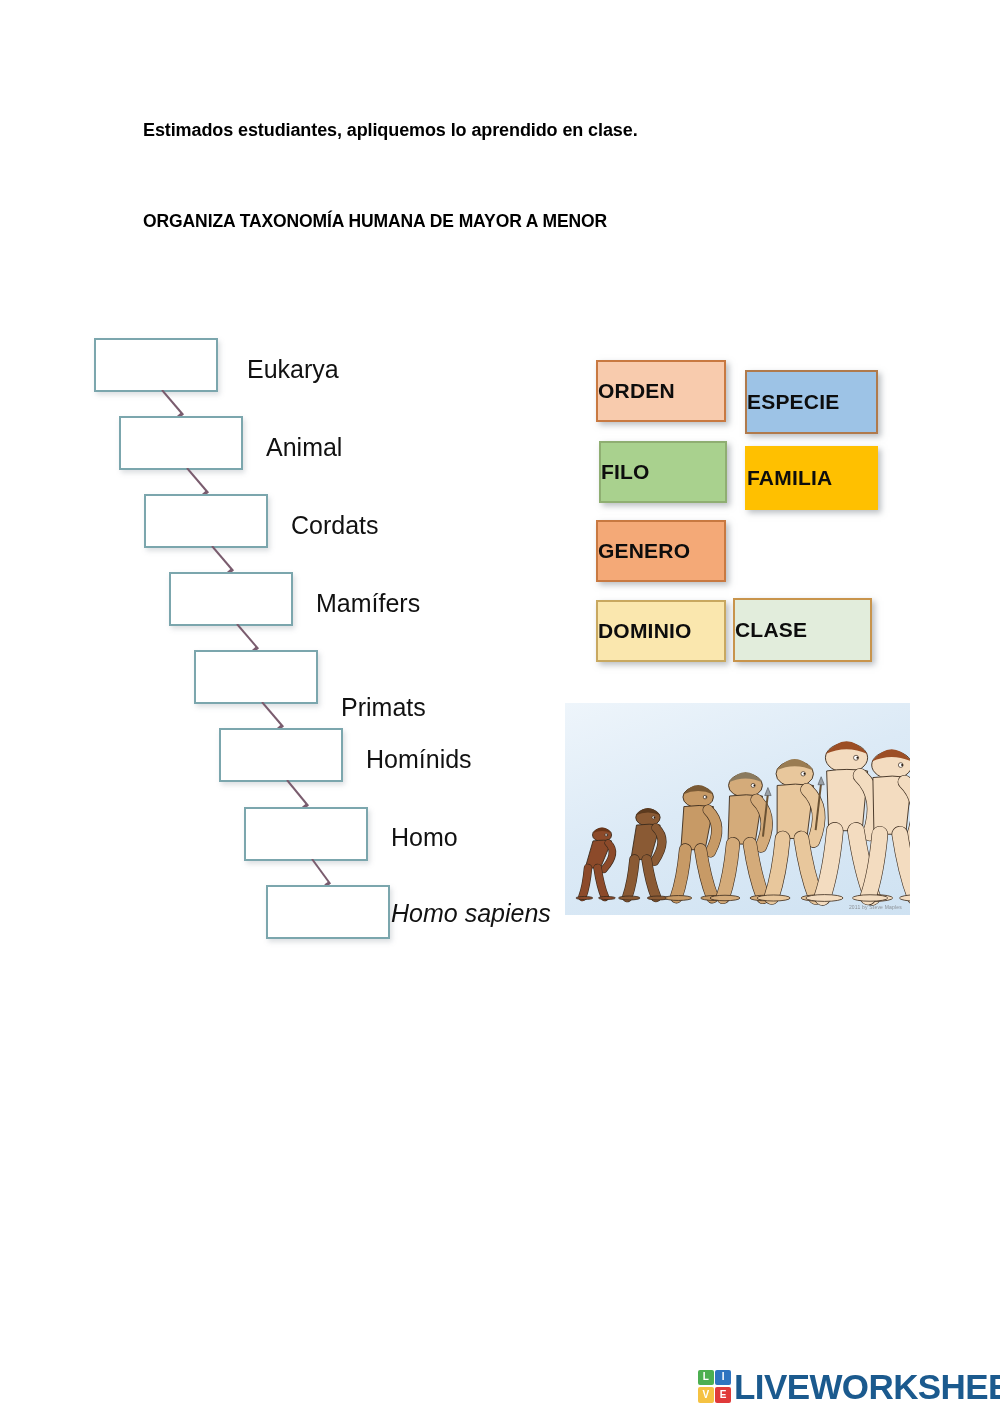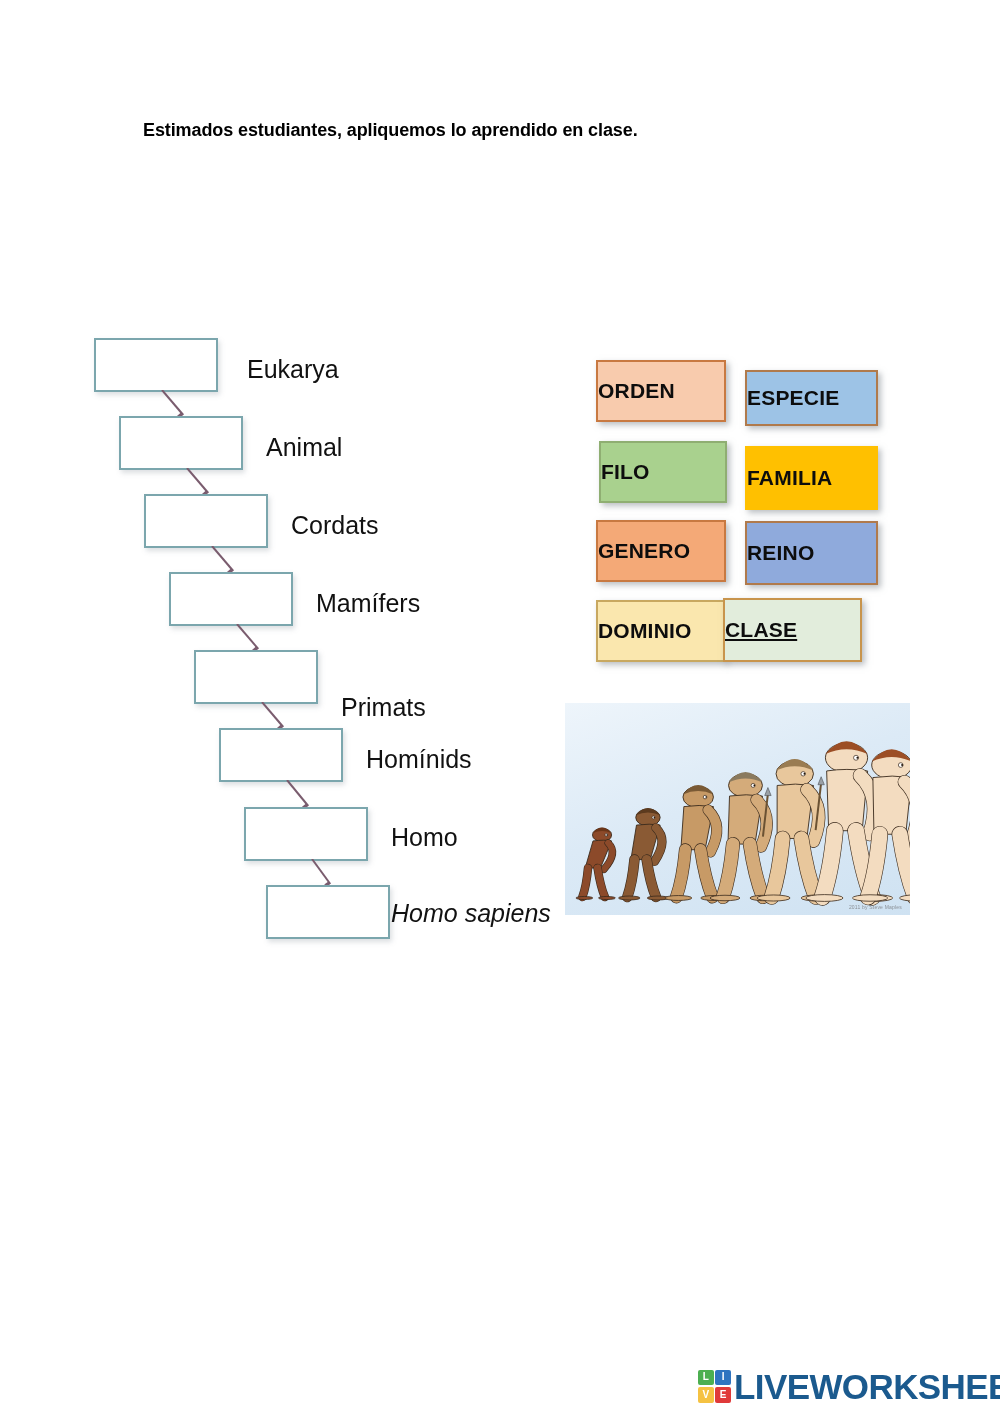--- a/index.html
+++ b/index.html
@@ -134,20 +134,21 @@
     line-height: 1;
   }
 </style>
 </head>
 <body>
 
 <div id="page">
 
   <div class="heading" id="intro-line">Estimados estudiantes, apliquemos lo aprendido en clase.</div>
 
+  <div class="heading" id="task-line">ORGANIZA TAXONOMÍA HUMANA DE MAYOR A MENOR</div>
 
   <div id="ladder">
       <div class="answer-box" style="left: 94px; top: 338px; width: 124px; height: 54px; border-color: rgb(123, 166, 173);"></div>
       <div class="rank-label" style="left: 247px; top: 355px;">Eukarya</div>
       <div class="step-arrow" style="left: 154.2px; top: 390px;"><svg width="40" height="30" viewBox="0 0 40 30">
           <line x1="8" y1="0" x2="29.28000000000003" y2="25" stroke="#7a5c6e" stroke-width="2"></line>
           <polygon points="29.28000000000003,29 22.963552544204187,25.982966434033216 27.310619419494707,22.28274310978592" fill="#7a5c6e"></polygon>
         </svg></div>
       <div class="answer-box" style="left: 119px; top: 416px; width: 124px; height: 54px; border-color: rgb(123, 166, 173);"></div>
       <div class="rank-label" style="left: 266px; top: 433px;">Animal</div>
@@ -184,27 +185,26 @@
       <div class="step-arrow" style="left: 304.2px; top: 859px;"><svg width="40" height="30" viewBox="0 0 40 30">
           <line x1="8" y1="0" x2="26.28000000000003" y2="25" stroke="#7a5c6e" stroke-width="2"></line>
           <polygon points="26.28000000000003,29 20.20330567522879,25.525264602405958 24.81147024175199,22.155774671364192" fill="#7a5c6e"></polygon>
         </svg></div>
       <div class="answer-box" style="left: 266px; top: 885px; width: 124px; height: 54px; border-color: rgb(123, 166, 173);"></div>
       <div class="rank-label italic" style="left: 391px; top: 899px;">Homo sapiens</div>
     </div>
 
   <div id="tile-area">
       <div class="word-tile" style="left: 6px; top: 5px; width: 130px; height: 62px; background: rgb(248, 203, 173); border: 2px solid rgb(200, 121, 65);">ORDEN</div>
-      <div class="word-tile" style="left: 155px; top: 15px; width: 133px; height: 56px; background: rgb(157, 195, 230); border: 2px solid rgb(176, 122, 76);">ESPECIE</div>
+      <div class="word-tile" style="left: 155px; top: 15px; width: 133px; height: 64px; background: rgb(157, 195, 230); border: 2px solid rgb(176, 122, 76);">ESPECIE</div>
       <div class="word-tile" style="left: 9px; top: 86px; width: 128px; height: 62px; background: rgb(169, 209, 142); border: 2px solid rgb(143, 174, 114);">FILO</div>
       <div class="word-tile" style="left: 155px; top: 91px; width: 133px; height: 64px; background: rgb(255, 192, 0); border: 2px solid rgb(255, 192, 0);">FAMILIA</div>
       <div class="word-tile" style="left: 6px; top: 165px; width: 130px; height: 62px; background: rgb(244, 169, 119); border: 2px solid rgb(200, 121, 65); text-align: right;">GENERO</div>
-      <div class="word-tile" style="left: 155px; top: 166px; width: 133px; height: 64px; background: rgb(143, 170, 220); border: 2px solid rgb(176, 122, 76);">REINO</div>
       <div class="word-tile" style="left: 6px; top: 245px; width: 130px; height: 62px; background: rgb(250, 231, 174); border: 2px solid rgb(200, 168, 96);">DOMINIO</div>
-      <div class="word-tile" style="left: 133px; top: 243px; width: 139px; height: 64px; background: rgb(226, 237, 220); border: 2px solid rgb(200, 148, 76); text-decoration: underline;">CLASE</div>
+      <div class="word-tile" style="left: 143px; top: 243px; width: 139px; height: 64px; background: rgb(226, 237, 220); border: 2px solid rgb(200, 148, 76);">CLASE</div>
     </div>
 
   <div id="evolution-figure">
     <svg width="345" height="212" viewBox="0 0 345 212">
       <g id="evo-figures">
           <g>
             <ellipse cx="37.040000000000006" cy="131.936" rx="9.574400000000002" ry="6.688000000000001" fill="#8c4a2a" stroke="#3a2a1c" stroke-width="0.9"></ellipse>
             <path d="M27.465600000000002,130.264 Q37.040000000000006,118.56 46.61440000000001,130.264 Q37.040000000000006,125.91680000000001 27.465600000000002,130.264Z" fill="#6b3518"></path>
             <circle cx="41.34848000000001" cy="131.936" r="1.4" fill="#ffffff" stroke="#3a2a1c" stroke-width="0.7"></circle>
             <circle cx="42.01868800000001" cy="131.936" r="0.7" fill="#21150c"></circle>

